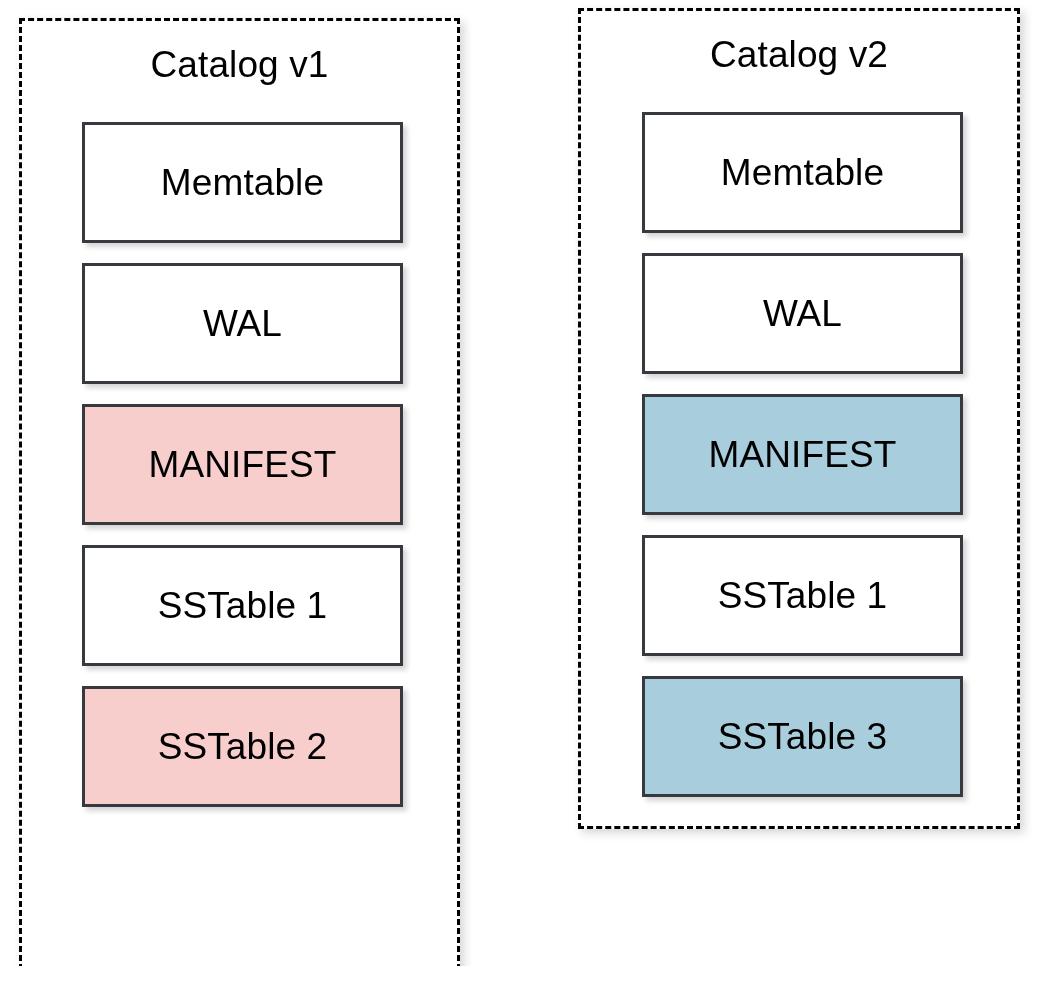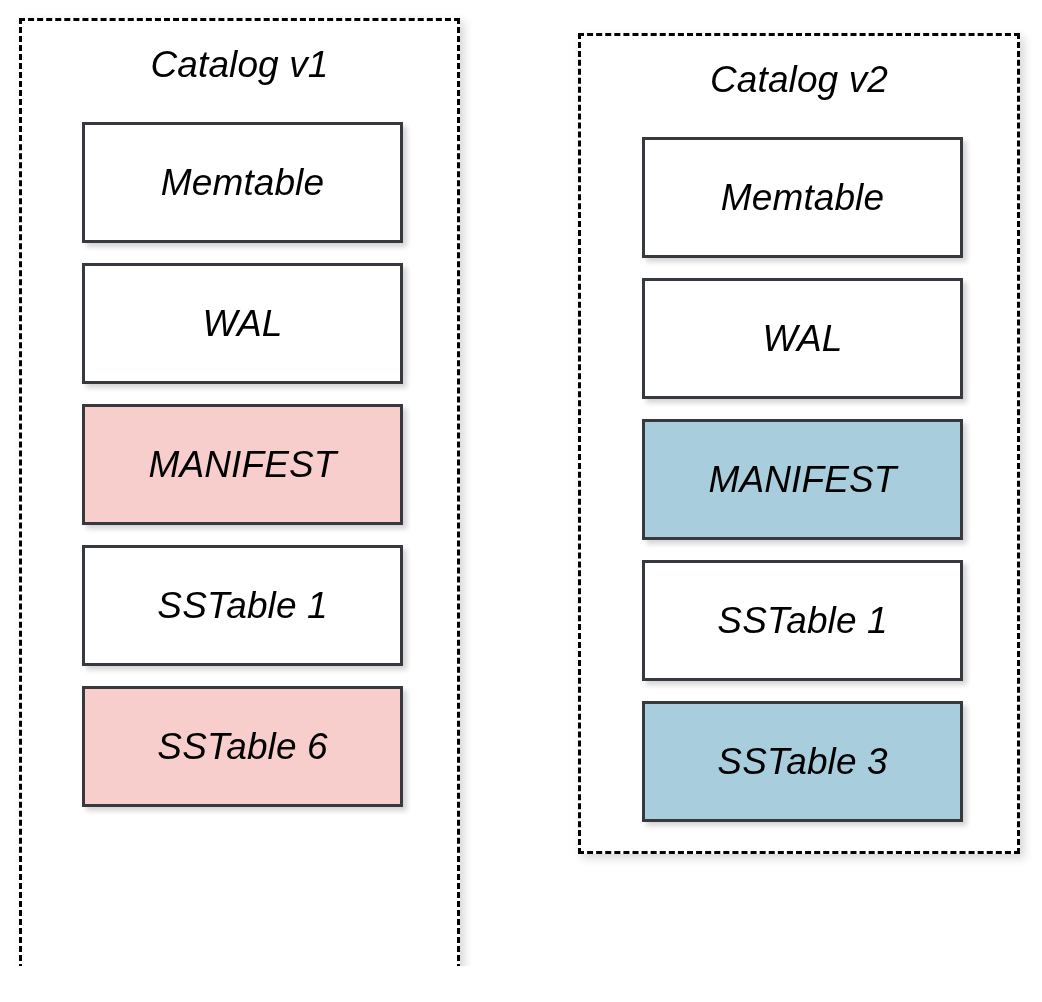--- a/index.html
+++ b/index.html
@@ -11,40 +11,39 @@
   body {
     font-family: "Liberation Sans", "DejaVu Sans", sans-serif;
     -webkit-font-smoothing: antialiased;
   }
   #canvas {
     position: relative;
     width: 1042px;
     height: 966px;
     background: #ffffff;
     overflow: hidden;
-    font-style: italic;
   }
 
   
   .group {
     position: absolute;
     box-sizing: border-box;
     border: 3px dashed #000000;
     background: #ffffff;
     filter: drop-shadow(4px 4px 5px rgba(0,0,0,0.16));
   }
   #group-v1 {
     left: 19px;
     top: 18px;
     width: 441px;
     height: 961px;
   }
   #group-v2 {
     left: 578px;
-    top: 33px;
+    top: 8px;
     width: 442px;
     height: 821px;
   }
 
   
   .group-title {
     position: absolute;
     left: 0;
     right: 0;
     top: 22px;
@@ -112,21 +111,21 @@
 
       <div class="node fill-pink">
         <span class="node-label">MANIFEST</span>
       </div>
 
       <div class="node fill-white">
         <span class="node-label">SSTable 1</span>
       </div>
 
       <div class="node fill-pink">
-        <span class="node-label">SSTable 6</span>
+        <span class="node-label">SSTable 2</span>
       </div>
 
 
     </div>
   </div>
 
   <div class="group" id="group-v2">
     <div class="group-title">Catalog v2</div>
 
     <div class="node-list">

